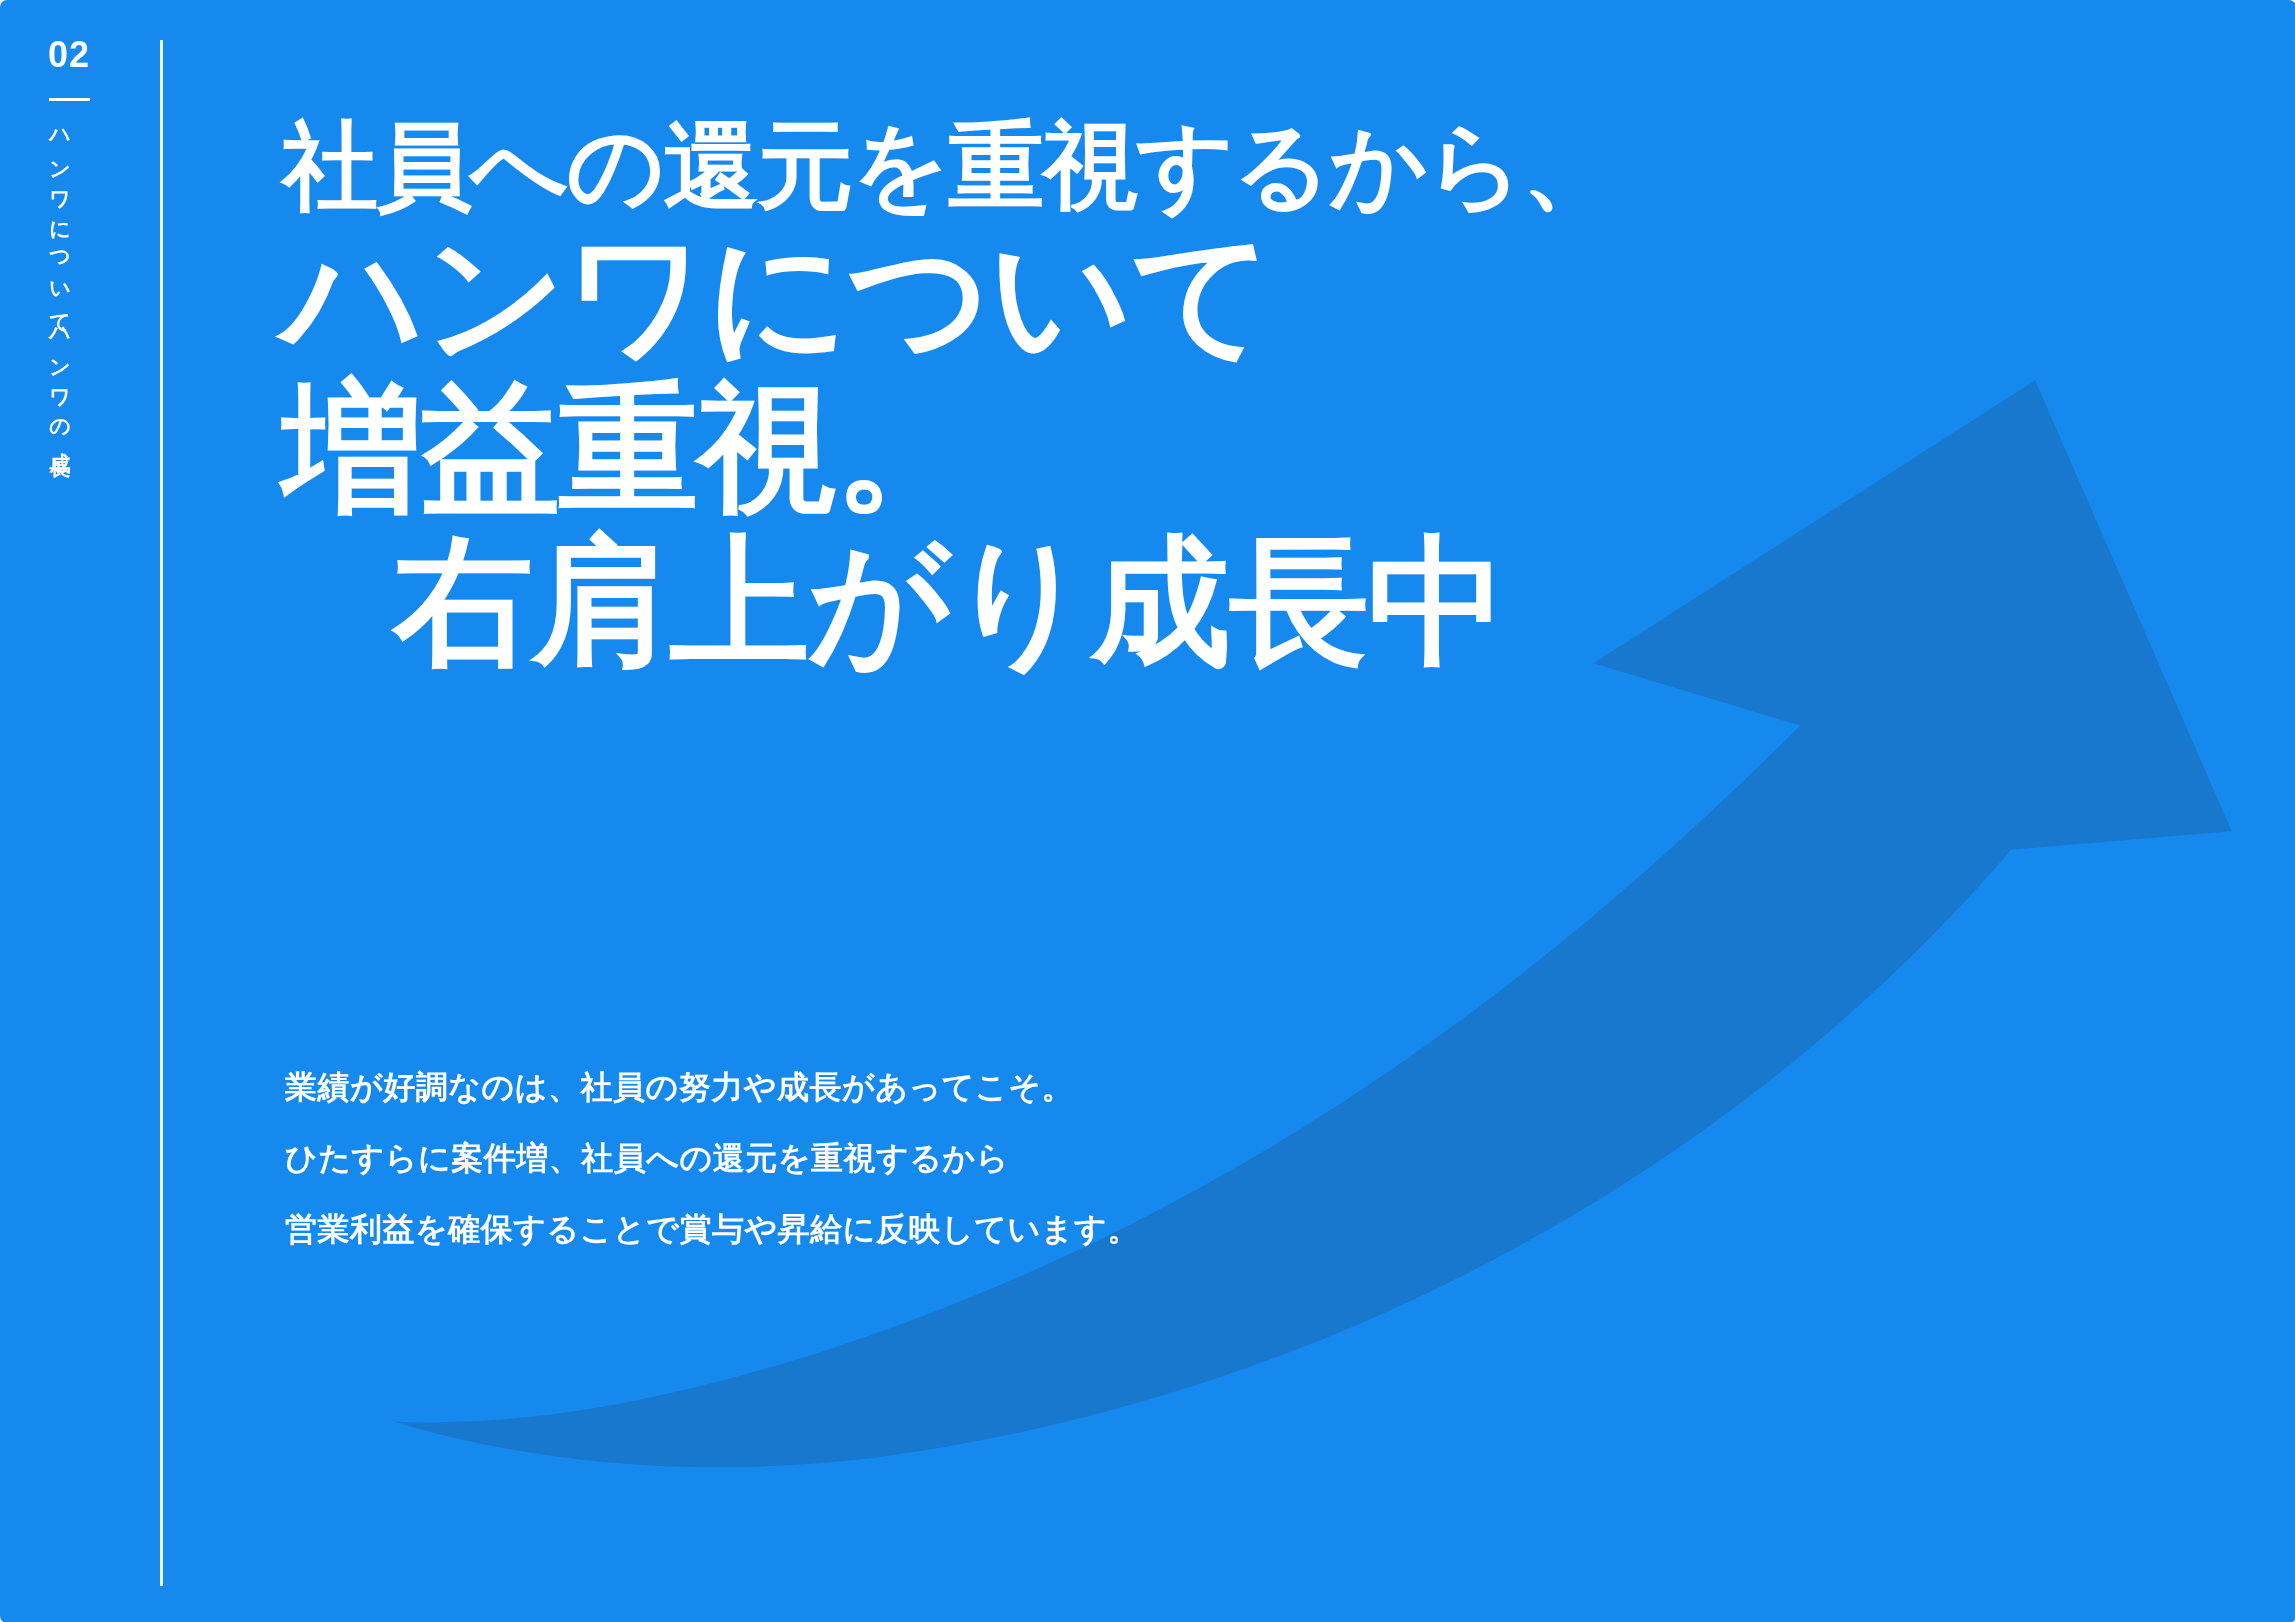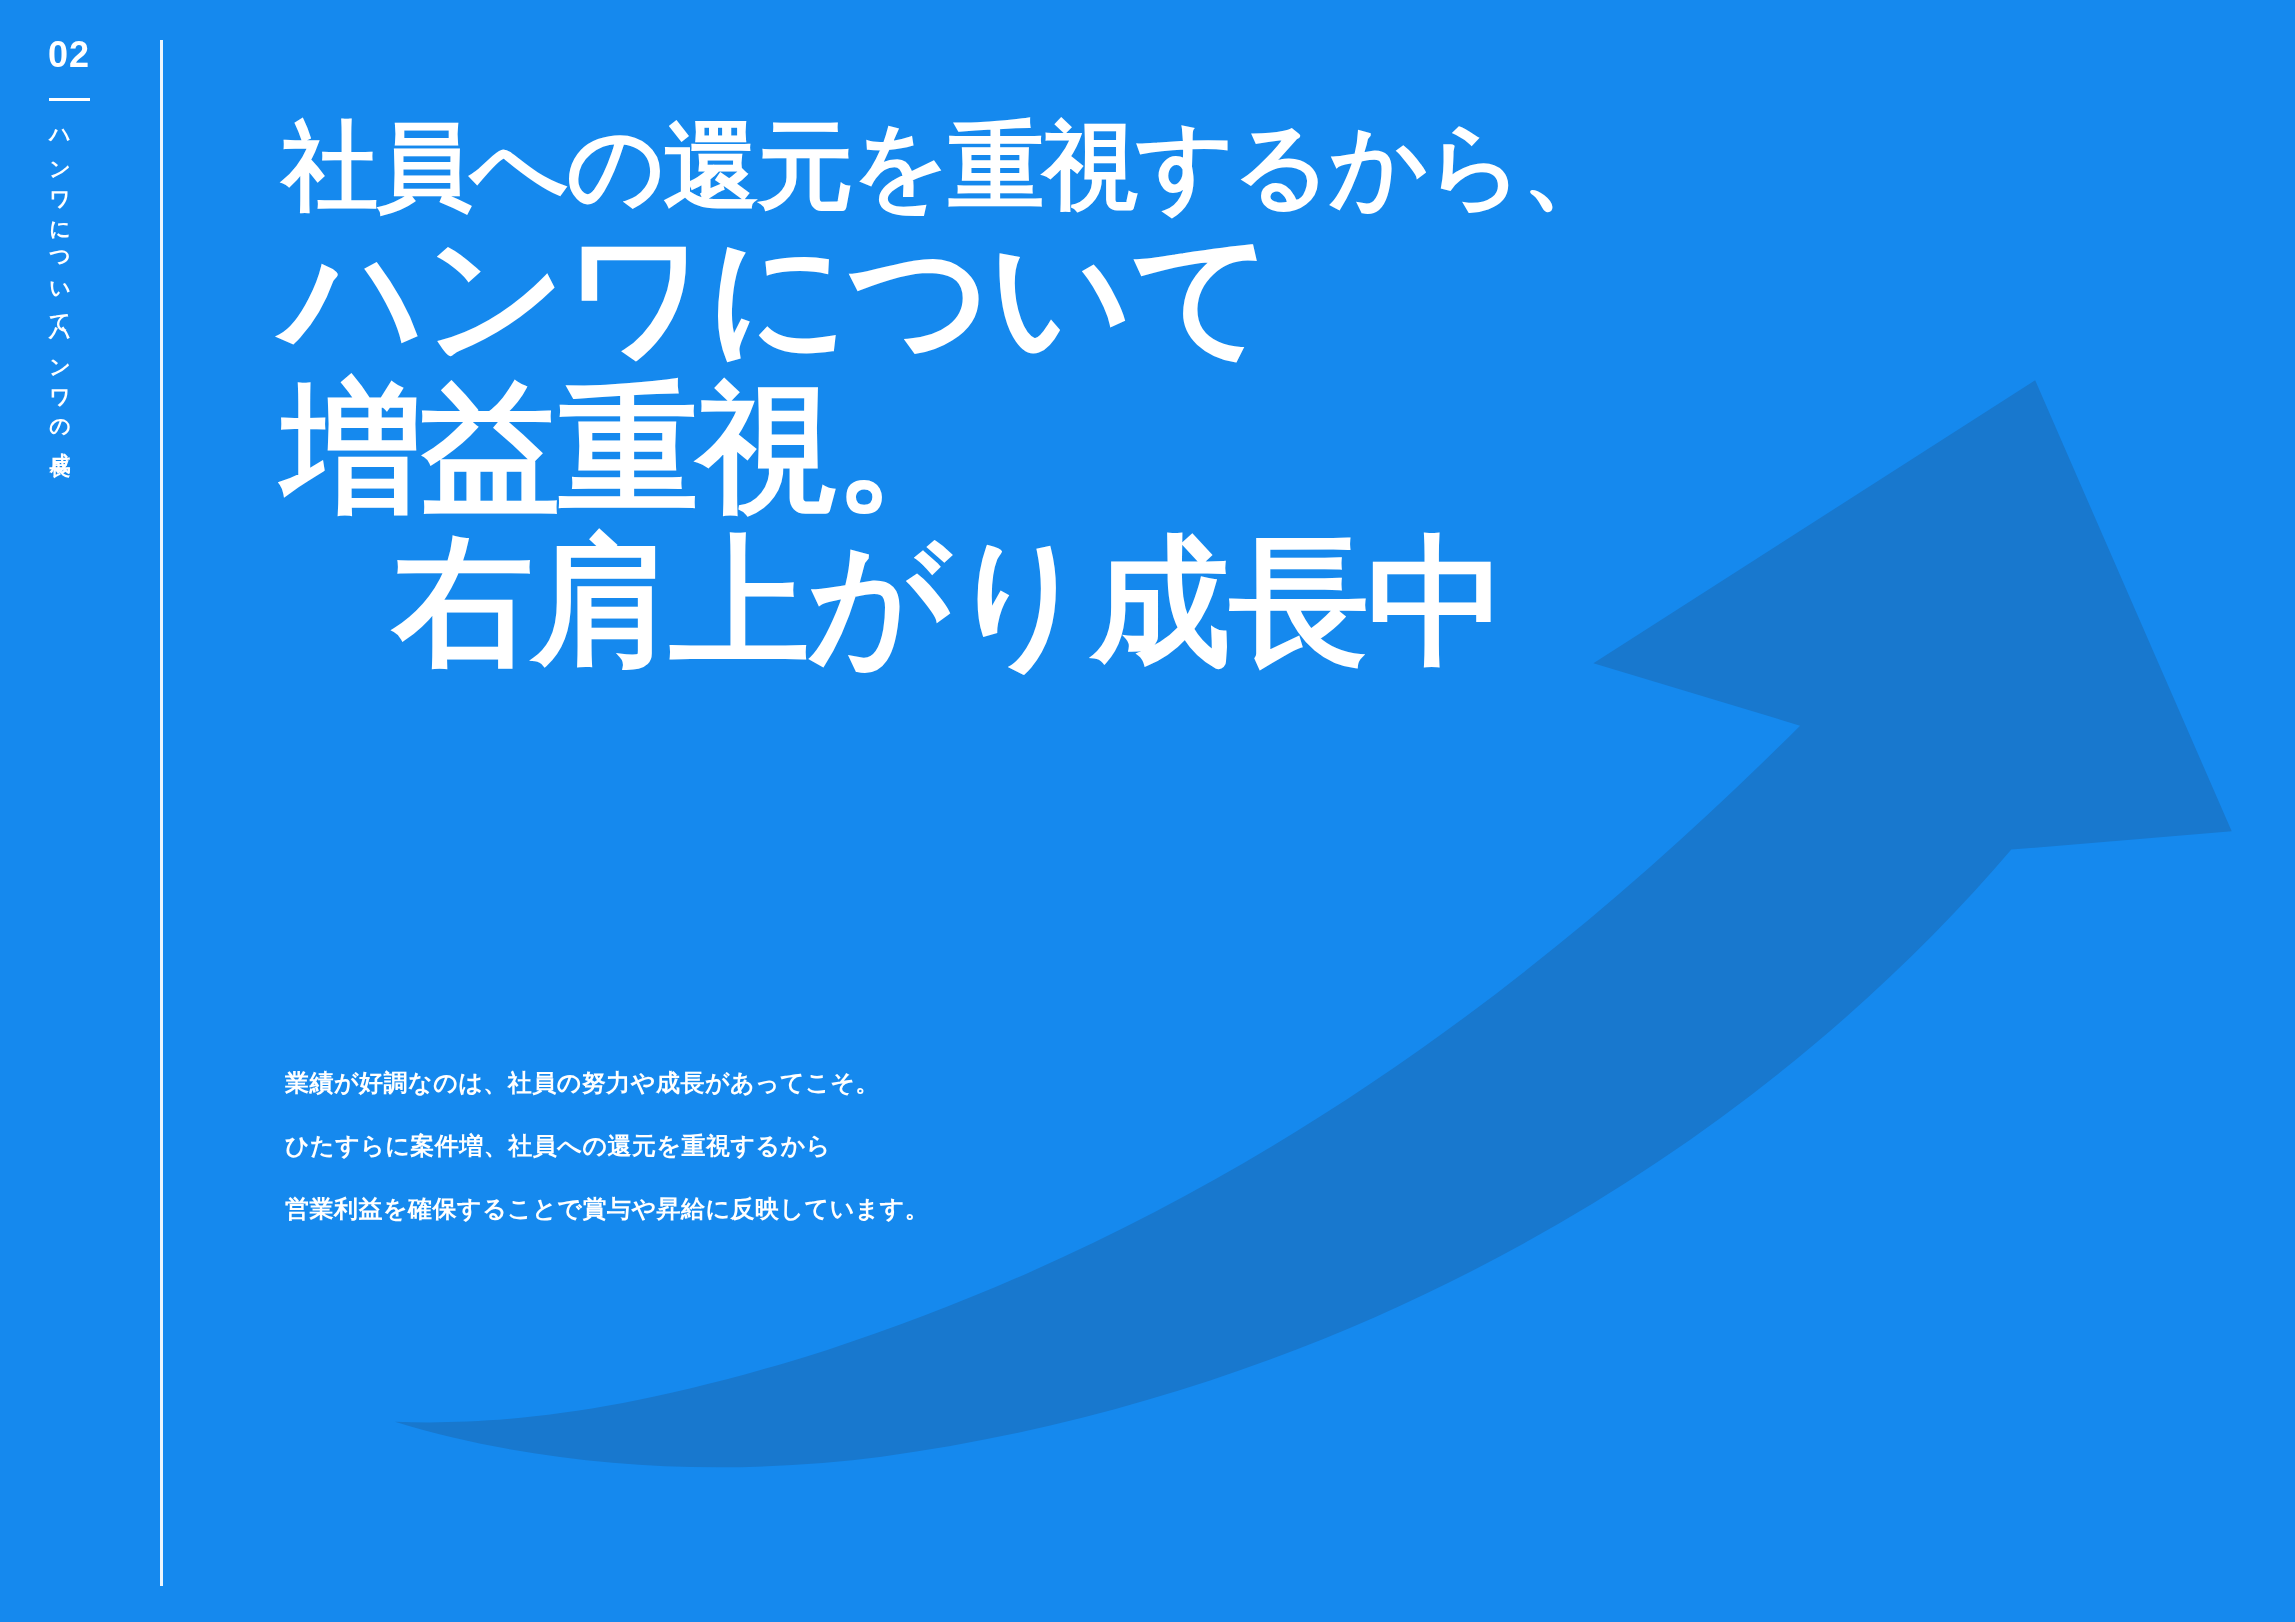--- a/index.html
+++ b/index.html
@@ -11,20 +11,21 @@
     overflow:hidden;
     font-family:"Liberation Sans","DejaVu Sans",sans-serif;
   }
 
   #slide {
     position:relative;
     width:2296px;
     height:1623px;
     background:#1589ee;
     overflow:hidden;
+    border-radius:7px;
   }
 
   
   #arrow-layer {
     position:absolute;
     inset:0;
     width:2296px;
     height:1623px;
     pointer-events:none;
   }
@@ -111,21 +112,21 @@
   #body-copy {
     position:absolute;
     left:285px;
     top:1071px;
     z-index:6;
     color:#ffffff;
   }
   .body-line {
     display:block;
     white-space:nowrap;
-    font-size:24px;
+    font-size:32px;
     font-weight:bold;
     line-height:1;
     letter-spacing:0.5px;
     margin-bottom:39px;
   }
   .body-line:last-child { margin-bottom:0; }
 </style>
 </head>
 <body>
 

